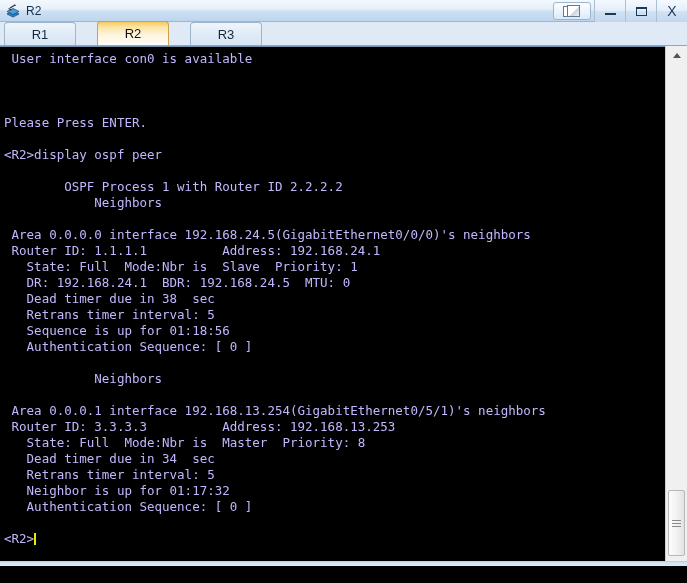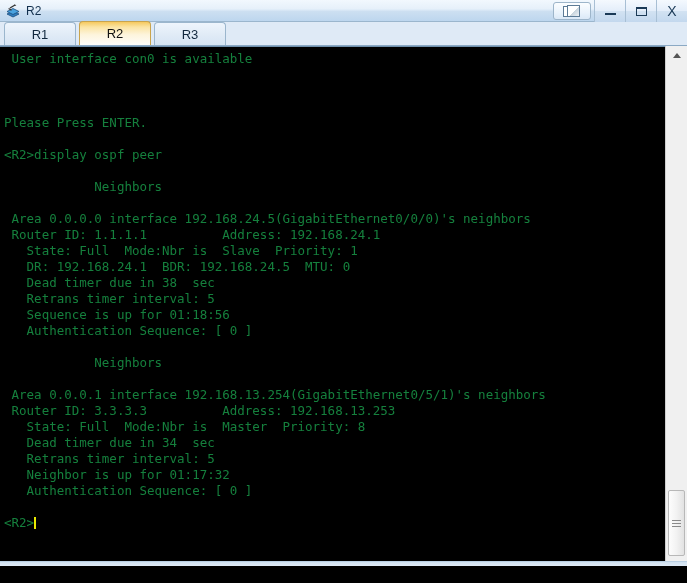--- a/index.html
+++ b/index.html
@@ -72,21 +72,21 @@
   .tabstrip {
     position: absolute; left: 0; top: 22px;
     width: 687px; height: 24px;
     background: #dfeaf6;
     border-bottom: 1px solid #8ba9c4;
     display: flex; align-items: flex-end;
     padding-left: 4px;
   }
   .tab {
     width: 72px; height: 23px;
-    margin-right: 3px;
+    margin-right: 21px;
     border: 1px solid #9bb6cd;
     border-bottom: none;
     border-radius: 4px 4px 0 0;
     display: flex; align-items: center; justify-content: center;
     font-size: 13px; color: #13293f;
     background: linear-gradient(to bottom, #eef5fc 0%, #dfeaf6 60%, #d6e5f3 100%);
   }
   .tab.active {
     background: linear-gradient(to bottom, #f6c95e 0%, #fbe4a4 22%, #fdf4dc 55%, #fefdfa 100%);
     border-color: #c9a44d;
@@ -105,21 +105,21 @@
     position: absolute; left: 0; top: 0;
     width: 665px; height: 533px;
     background: #000;
     overflow: hidden;
     padding: 4px 0 0 4px;
   }
   .term-line {
     font-family: "DejaVu Sans Mono", "Liberation Mono", monospace;
     font-size: 12.5px;
     line-height: 16px;
-    color: #15803d;
+    color: #c4b5fd;
     white-space: pre;
     letter-spacing: 0px;
     height: 16px;
   }
   .cursor {
     display: inline-block;
     width: 2px; height: 12px;
     background: #e8e800;
     vertical-align: -2px;
   }
@@ -221,20 +221,21 @@
   <div class="terminal-wrap">
     <div class="terminal">
       <div class="term-line"> User interface con0 is available</div>
       <div class="term-line"></div>
       <div class="term-line"></div>
       <div class="term-line"></div>
       <div class="term-line">Please Press ENTER.</div>
       <div class="term-line"></div>
       <div class="term-line">&lt;R2&gt;display ospf peer</div>
       <div class="term-line"></div>
+      <div class="term-line">        OSPF Process 1 with Router ID 2.2.2.2</div>
       <div class="term-line">            Neighbors</div>
       <div class="term-line"></div>
       <div class="term-line"> Area 0.0.0.0 interface 192.168.24.5(GigabitEthernet0/0/0)'s neighbors</div>
       <div class="term-line"> Router ID: 1.1.1.1          Address: 192.168.24.1</div>
       <div class="term-line">   State: Full  Mode:Nbr is  Slave  Priority: 1</div>
       <div class="term-line">   DR: 192.168.24.1  BDR: 192.168.24.5  MTU: 0</div>
       <div class="term-line">   Dead timer due in 38  sec</div>
       <div class="term-line">   Retrans timer interval: 5</div>
       <div class="term-line">   Sequence is up for 01:18:56</div>
       <div class="term-line">   Authentication Sequence: [ 0 ]</div>

